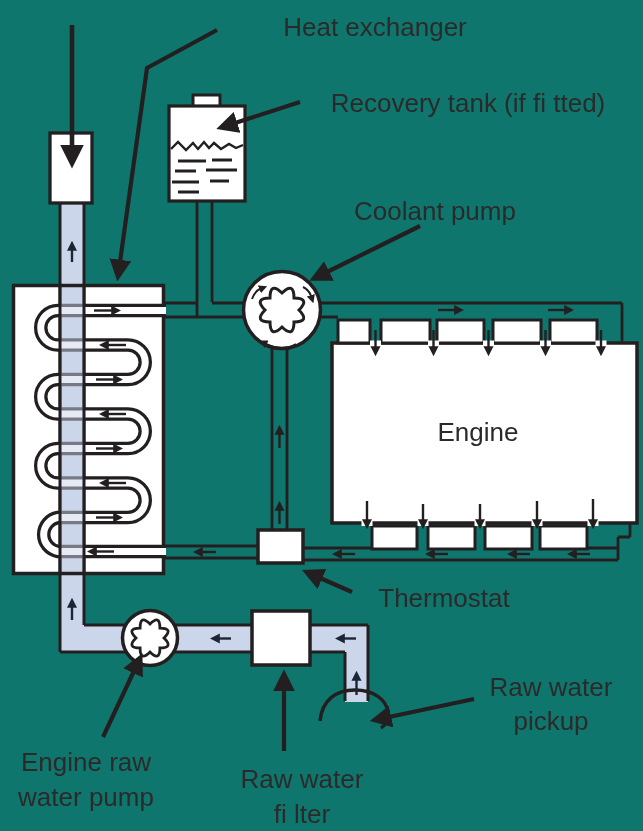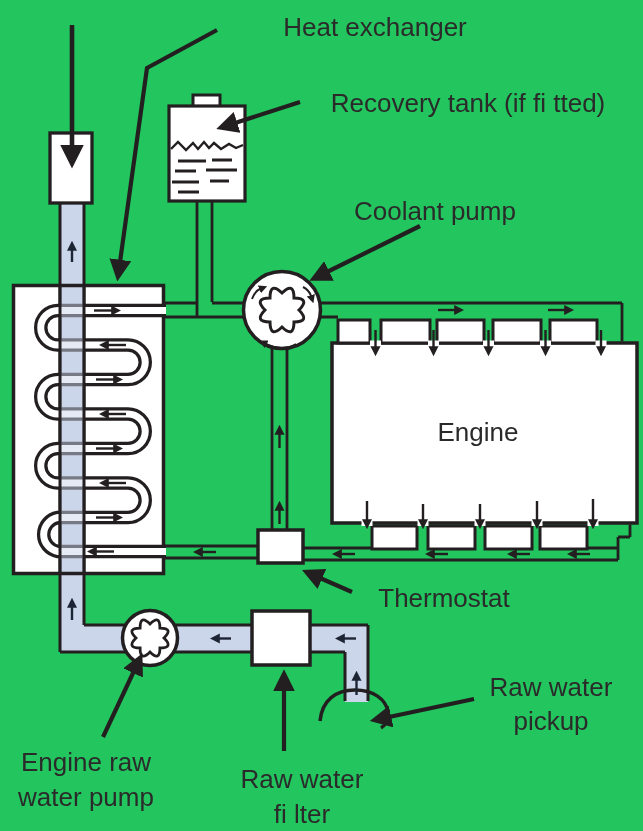--- a/index.html
+++ b/index.html
@@ -1,16 +1,16 @@
 <!DOCTYPE html>
 <html><head>
 <meta charset="utf-8">
 <style>
   html,body{margin:0;padding:0;background:#ffffff;}
-  .stage{position:relative;width:643px;height:831px;overflow:hidden;background:#22c55e;}
+  .stage{position:relative;width:643px;height:831px;overflow:hidden;background:#0f766e;}
   svg{position:absolute;left:0;top:0;}
   .lbl{font-family:"Liberation Sans","DejaVu Sans",sans-serif;font-size:26px;}
   .lbl2{font-family:"Liberation Sans","DejaVu Sans",sans-serif;font-size:26px;}
   .pipe{fill:none;stroke-width:3;}
   .pipe-thin{fill:none;stroke-width:2.8;}
   .box{stroke-width:3.3;}
   .flow{fill:none;stroke-width:2.4;}
   .rot{fill:none;stroke-width:2;}
   .leader{fill:none;stroke-width:4.2;}
   .bigarrow{fill:none;stroke-width:4.6;}

